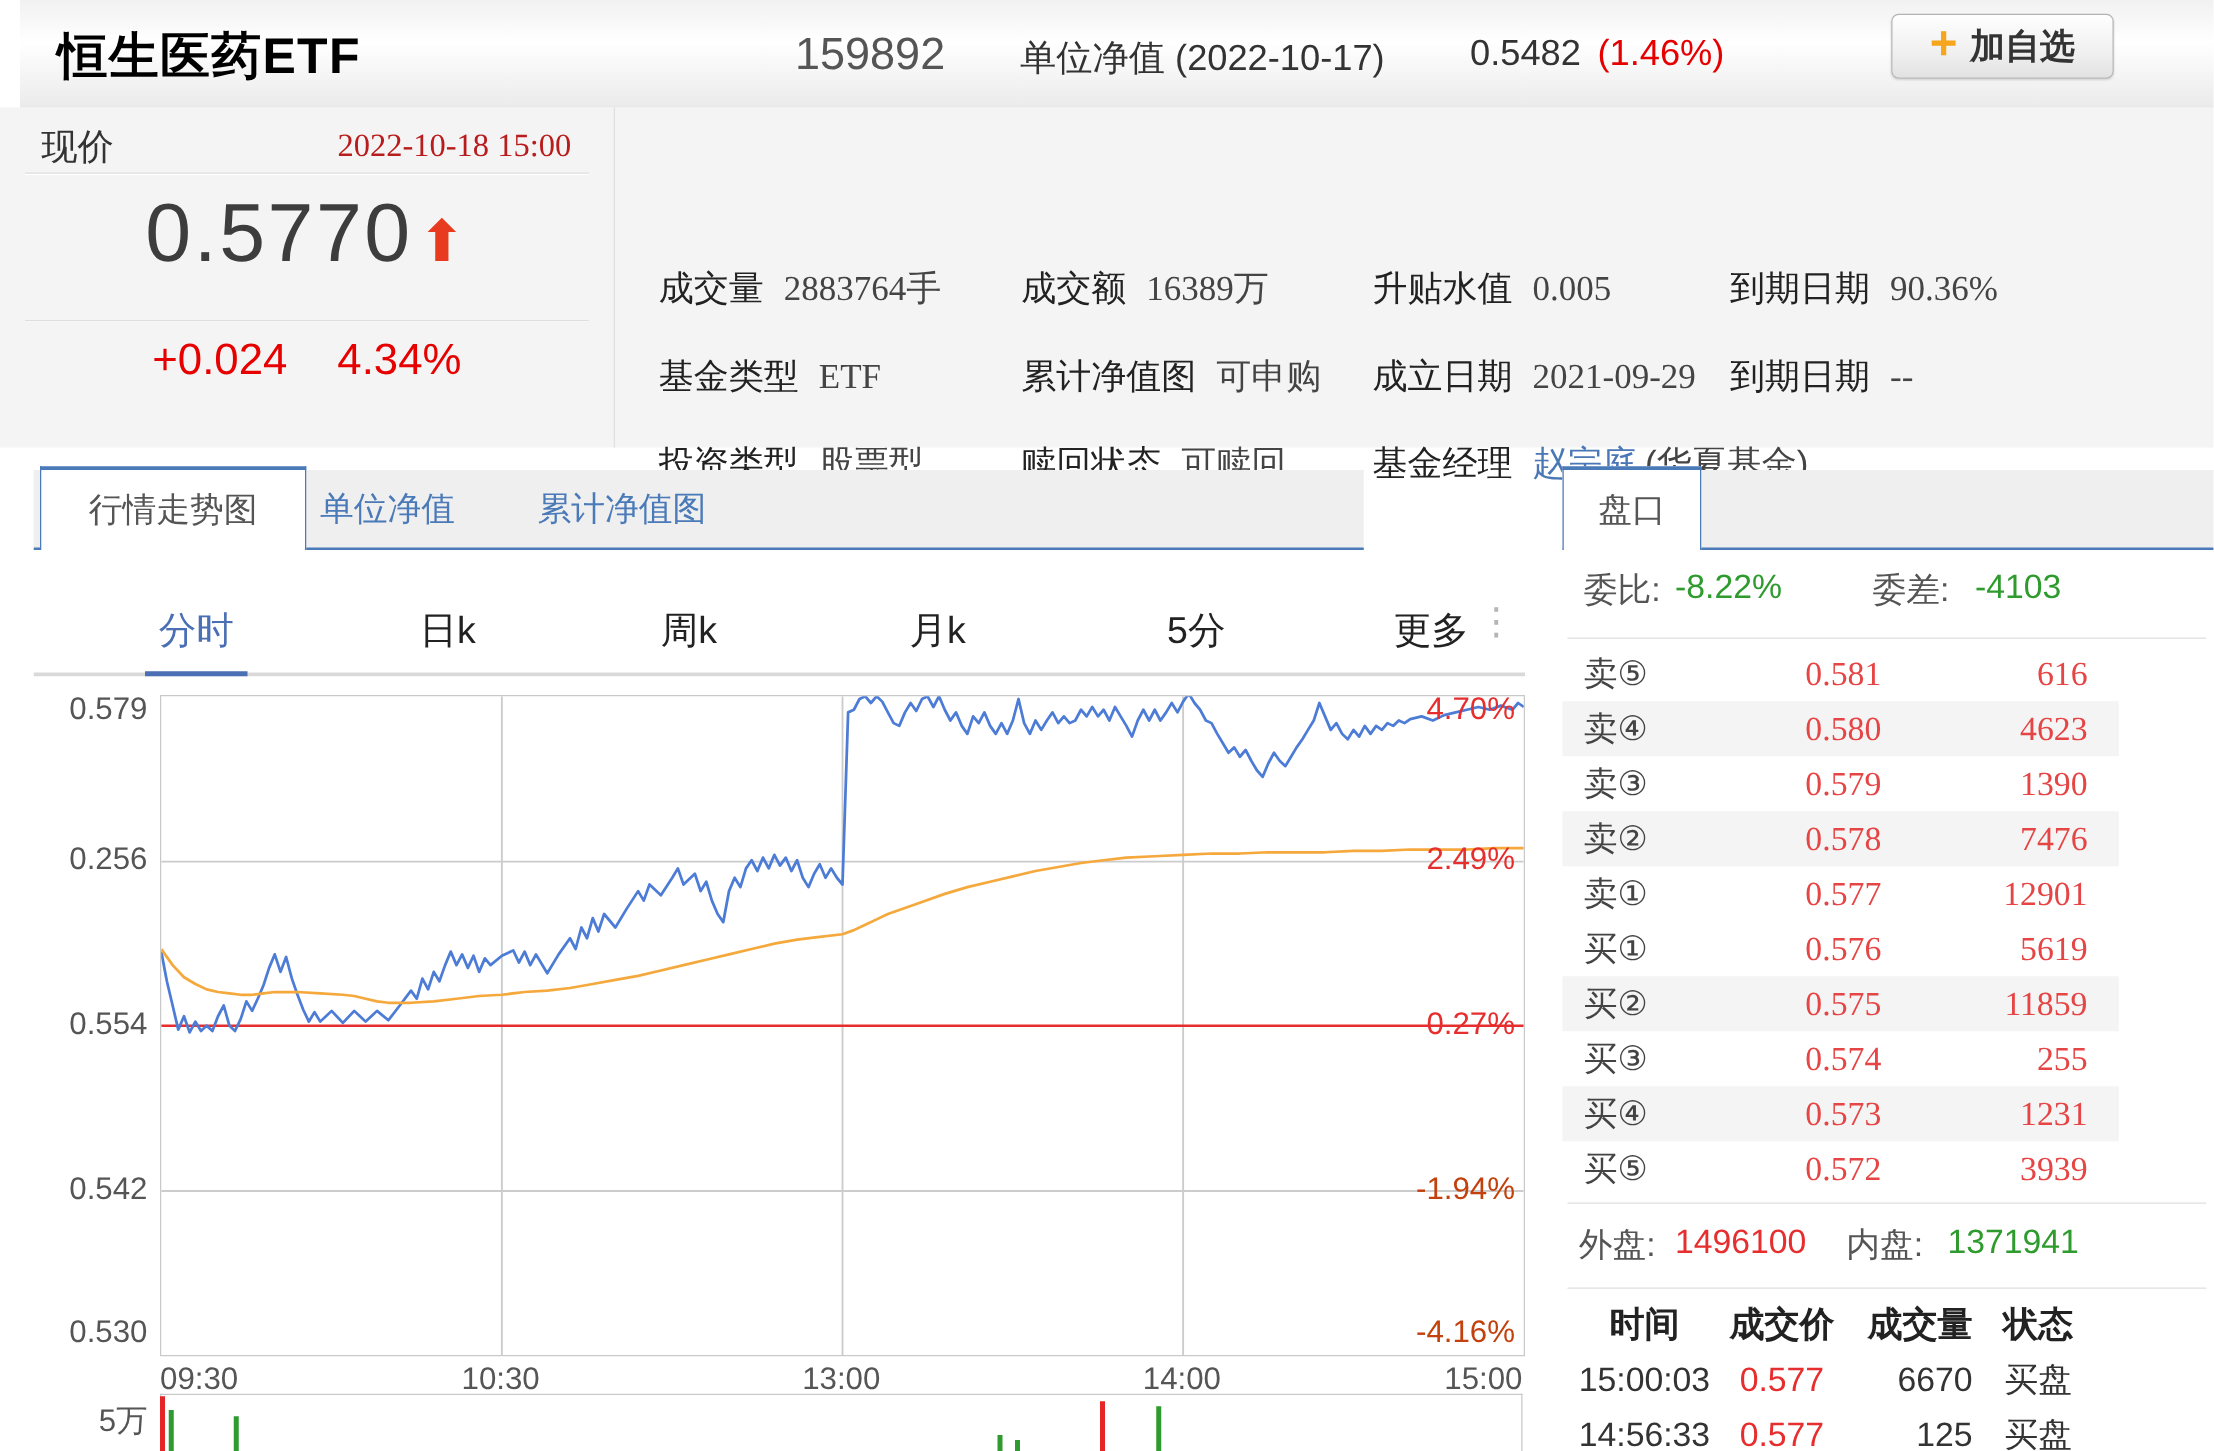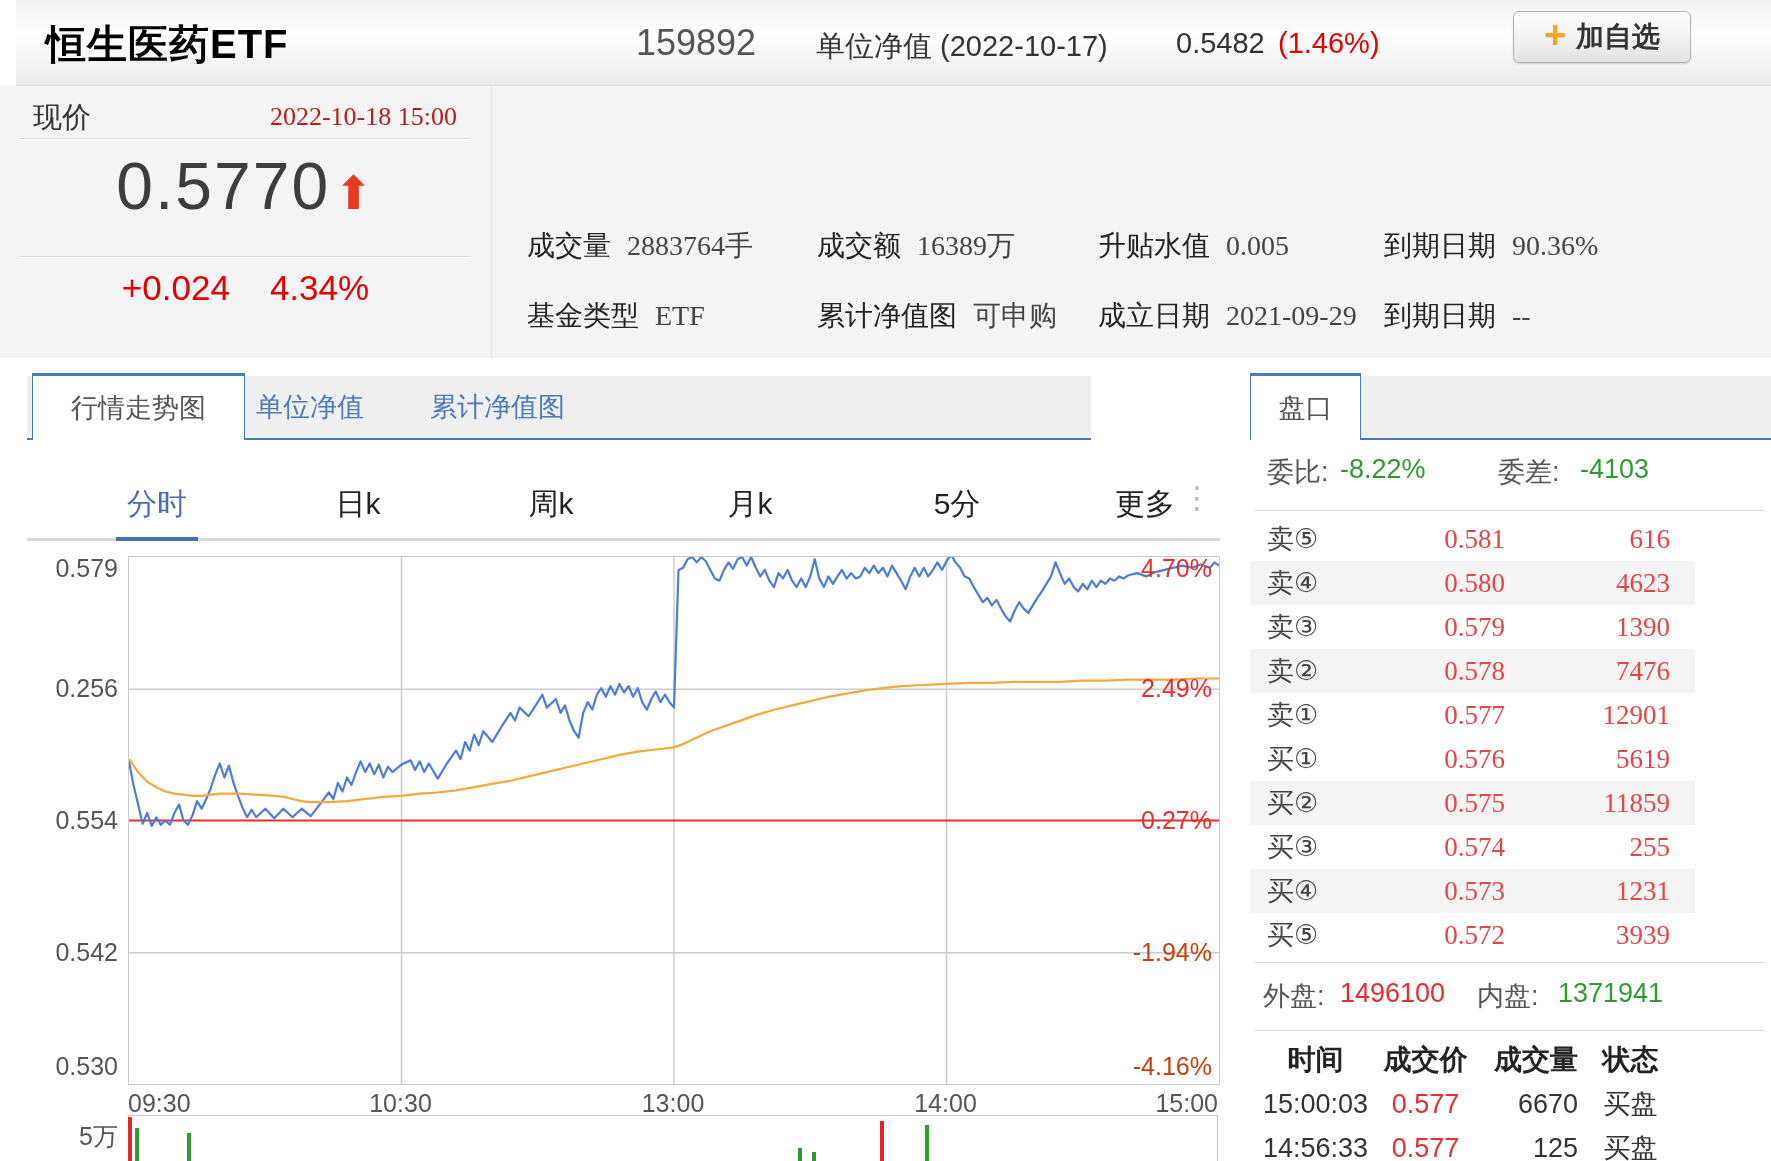--- a/index.html
+++ b/index.html
@@ -25,21 +25,21 @@
   #quote{position:absolute;left:0;top:86px;width:100%;height:272px;background:#f4f4f4;}
   #pricebox{position:absolute;left:0;top:0;width:492px;height:100%;border-right:1px solid #dfdfdf;box-sizing:border-box;}
   #pb-label{position:absolute;left:33px;top:12px;font-size:29px;color:#333;}
   #pb-date{position:absolute;right:34px;top:16px;font-size:26px;color:#b91c1c;}
   .pb-rule{position:absolute;left:20px;right:20px;height:1px;background:#ddd;border-bottom:1px solid #fff;}
   #pb-price{position:absolute;left:0;top:62px;width:100%;text-align:center;font-size:66px;color:#3d3d3d;letter-spacing:2px;}
   #pb-arrow{color:#e83a1e;font-size:46px;margin-left:4px;}
   #pb-chg{position:absolute;left:0;top:182px;width:100%;text-align:center;font-size:35px;color:#e60000;}
   #pb-chg .gap{display:inline-block;width:40px;}
   .irow{position:absolute;left:512px;right:0;height:40px;}
-  .ipair{position:absolute;top:0;white-space:nowrap;font-size:28px;margin-top:15px;}
+  .ipair{position:absolute;top:0;white-space:nowrap;font-size:28px;}
   .ipair:nth-of-type(1){left:15px}.ipair:nth-of-type(2){left:305px}
   .ipair:nth-of-type(3){left:586px}.ipair:nth-of-type(4){left:872px}
   .ilabel{color:#222;}
   .ival{color:#444;margin-left:16px;font-family:"Liberation Serif","DejaVu Serif",serif;}
   .ilink{color:#4a77b5;margin-left:16px;cursor:pointer;}
   .isuffix{color:#444;margin-left:6px;}
   
   .strip{position:absolute;top:376px;height:62px;background:#efefef;border-bottom:2px solid #4a7ab8;box-sizing:content-box;}
   #strip-left{left:27px;width:1064px;text-align:right;}
   #strip-right{left:1250px;width:521px;}
@@ -126,20 +126,30 @@
 
         <span class="ipair"><span class="ilabel">基金类型</span><span class="ival">ETF</span></span>
 
         <span class="ipair"><span class="ilabel">累计净值图</span><span class="ival">可申购</span></span>
 
         <span class="ipair"><span class="ilabel">成立日期</span><span class="ival">2021-09-29</span></span>
 
         <span class="ipair"><span class="ilabel">到期日期</span><span class="ival">--</span></span>
 
     </div>
+    <div class="irow" style="top:266px">
+
+        <span class="ipair"><span class="ilabel">投资类型</span><span class="ival">股票型</span></span>
+
+        <span class="ipair"><span class="ilabel">赎回状态</span><span class="ival">可赎回</span></span>
+
+      <span class="ipair">
+        <span class="ilabel">基金经理</span><span class="ilink">赵宗庭</span><span class="isuffix">(华夏基金)</span>
+      </span>
+    </div>
   </div>
 
   <div id="strip-left" class="strip">
     <div class="tab-active" style="left:5px;width:213px">行情走势图</div>
     <div class="tab-link" style="left:229px">单位净值</div>
     <div class="tab-link" style="left:403px">累计净值图</div>
   </div>
 
   <div id="strip-right" class="strip">
     <div class="tab-active" style="left:0;width:111px">盘口</div>

